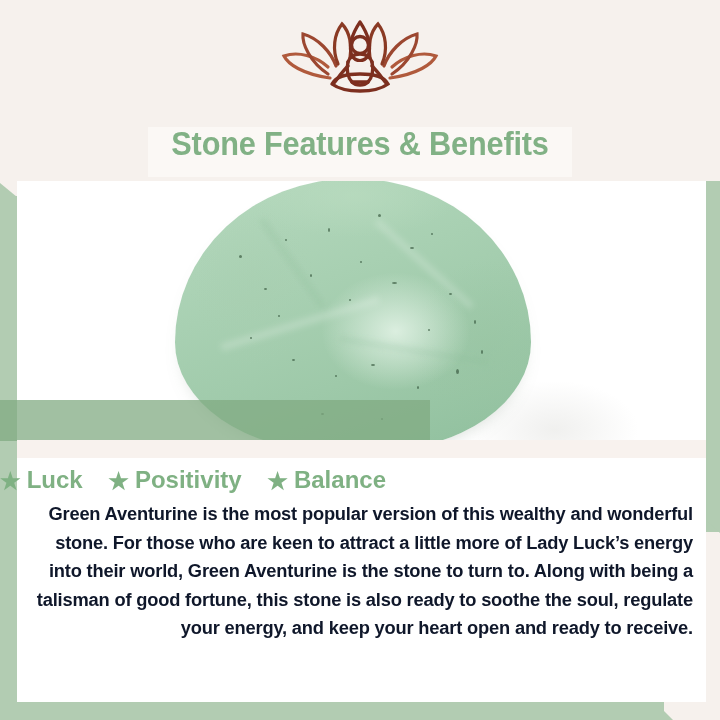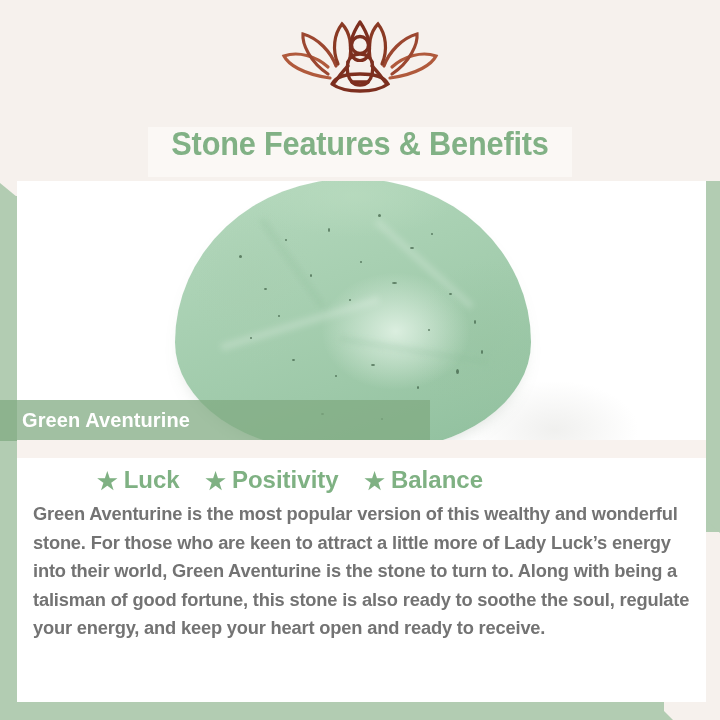--- a/index.html
+++ b/index.html
@@ -146,40 +146,40 @@
     background:#f8f2ee;
   }
 
   
   .body-area{
     position:absolute;left:17px;top:458px;width:689px;height:244px;
     background:#ffffff;
   }
   .benefits{
     position:absolute;left:0;top:466px;width:580px;
-    text-align:center;
+    text-align:left;
     font-size:24px;font-weight:bold;color:#7fb183;
     white-space:nowrap;
   }
   .benefit{display:inline-block;}
   .benefit .star{
     display:inline-block;
     font-size:23px;
     margin-right:6px;
     vertical-align:-1px;
   }
   .benefit + .benefit{margin-left:19px;}
 
   .paragraph{
     position:absolute;left:33px;top:500px;width:660px;
     font-size:18.3px;
     line-height:28.6px;
-    color:#737373;
+    color:#0f172a;
     font-weight:bold;
-    text-align:left;
+    text-align:right;
     letter-spacing:-0.18px;
   }
 </style>
 </head>
 <body>
 
 <div class="infographic">
 
   <div class="frame-top">
     <div class="frame-top-notch"></div>
@@ -263,21 +263,20 @@
         <div class="speck" style="left:41%;top:86%;width:3px;height:2px;"></div>
         <div class="speck" style="left:58%;top:88%;width:2px;height:2px;"></div>
         <div class="speck" style="left:29%;top:50%;width:2px;height:2px;"></div>
         <div class="speck" style="left:71%;top:55%;width:2px;height:2px;"></div>
         <div class="speck" style="left:52%;top:30%;width:2px;height:2px;"></div>
       </div>
     </div>
   </div>
 
   <div class="name-band"></div>
-  <div class="name-band-text">Green Aventurine</div>
 
   <div class="divider-strip"></div>
 
   <div class="body-area"></div>
 
   <div class="benefits">
     <span class="benefit">
       <span class="star">★</span><span>Luck</span>
     </span>
     <span class="benefit">

